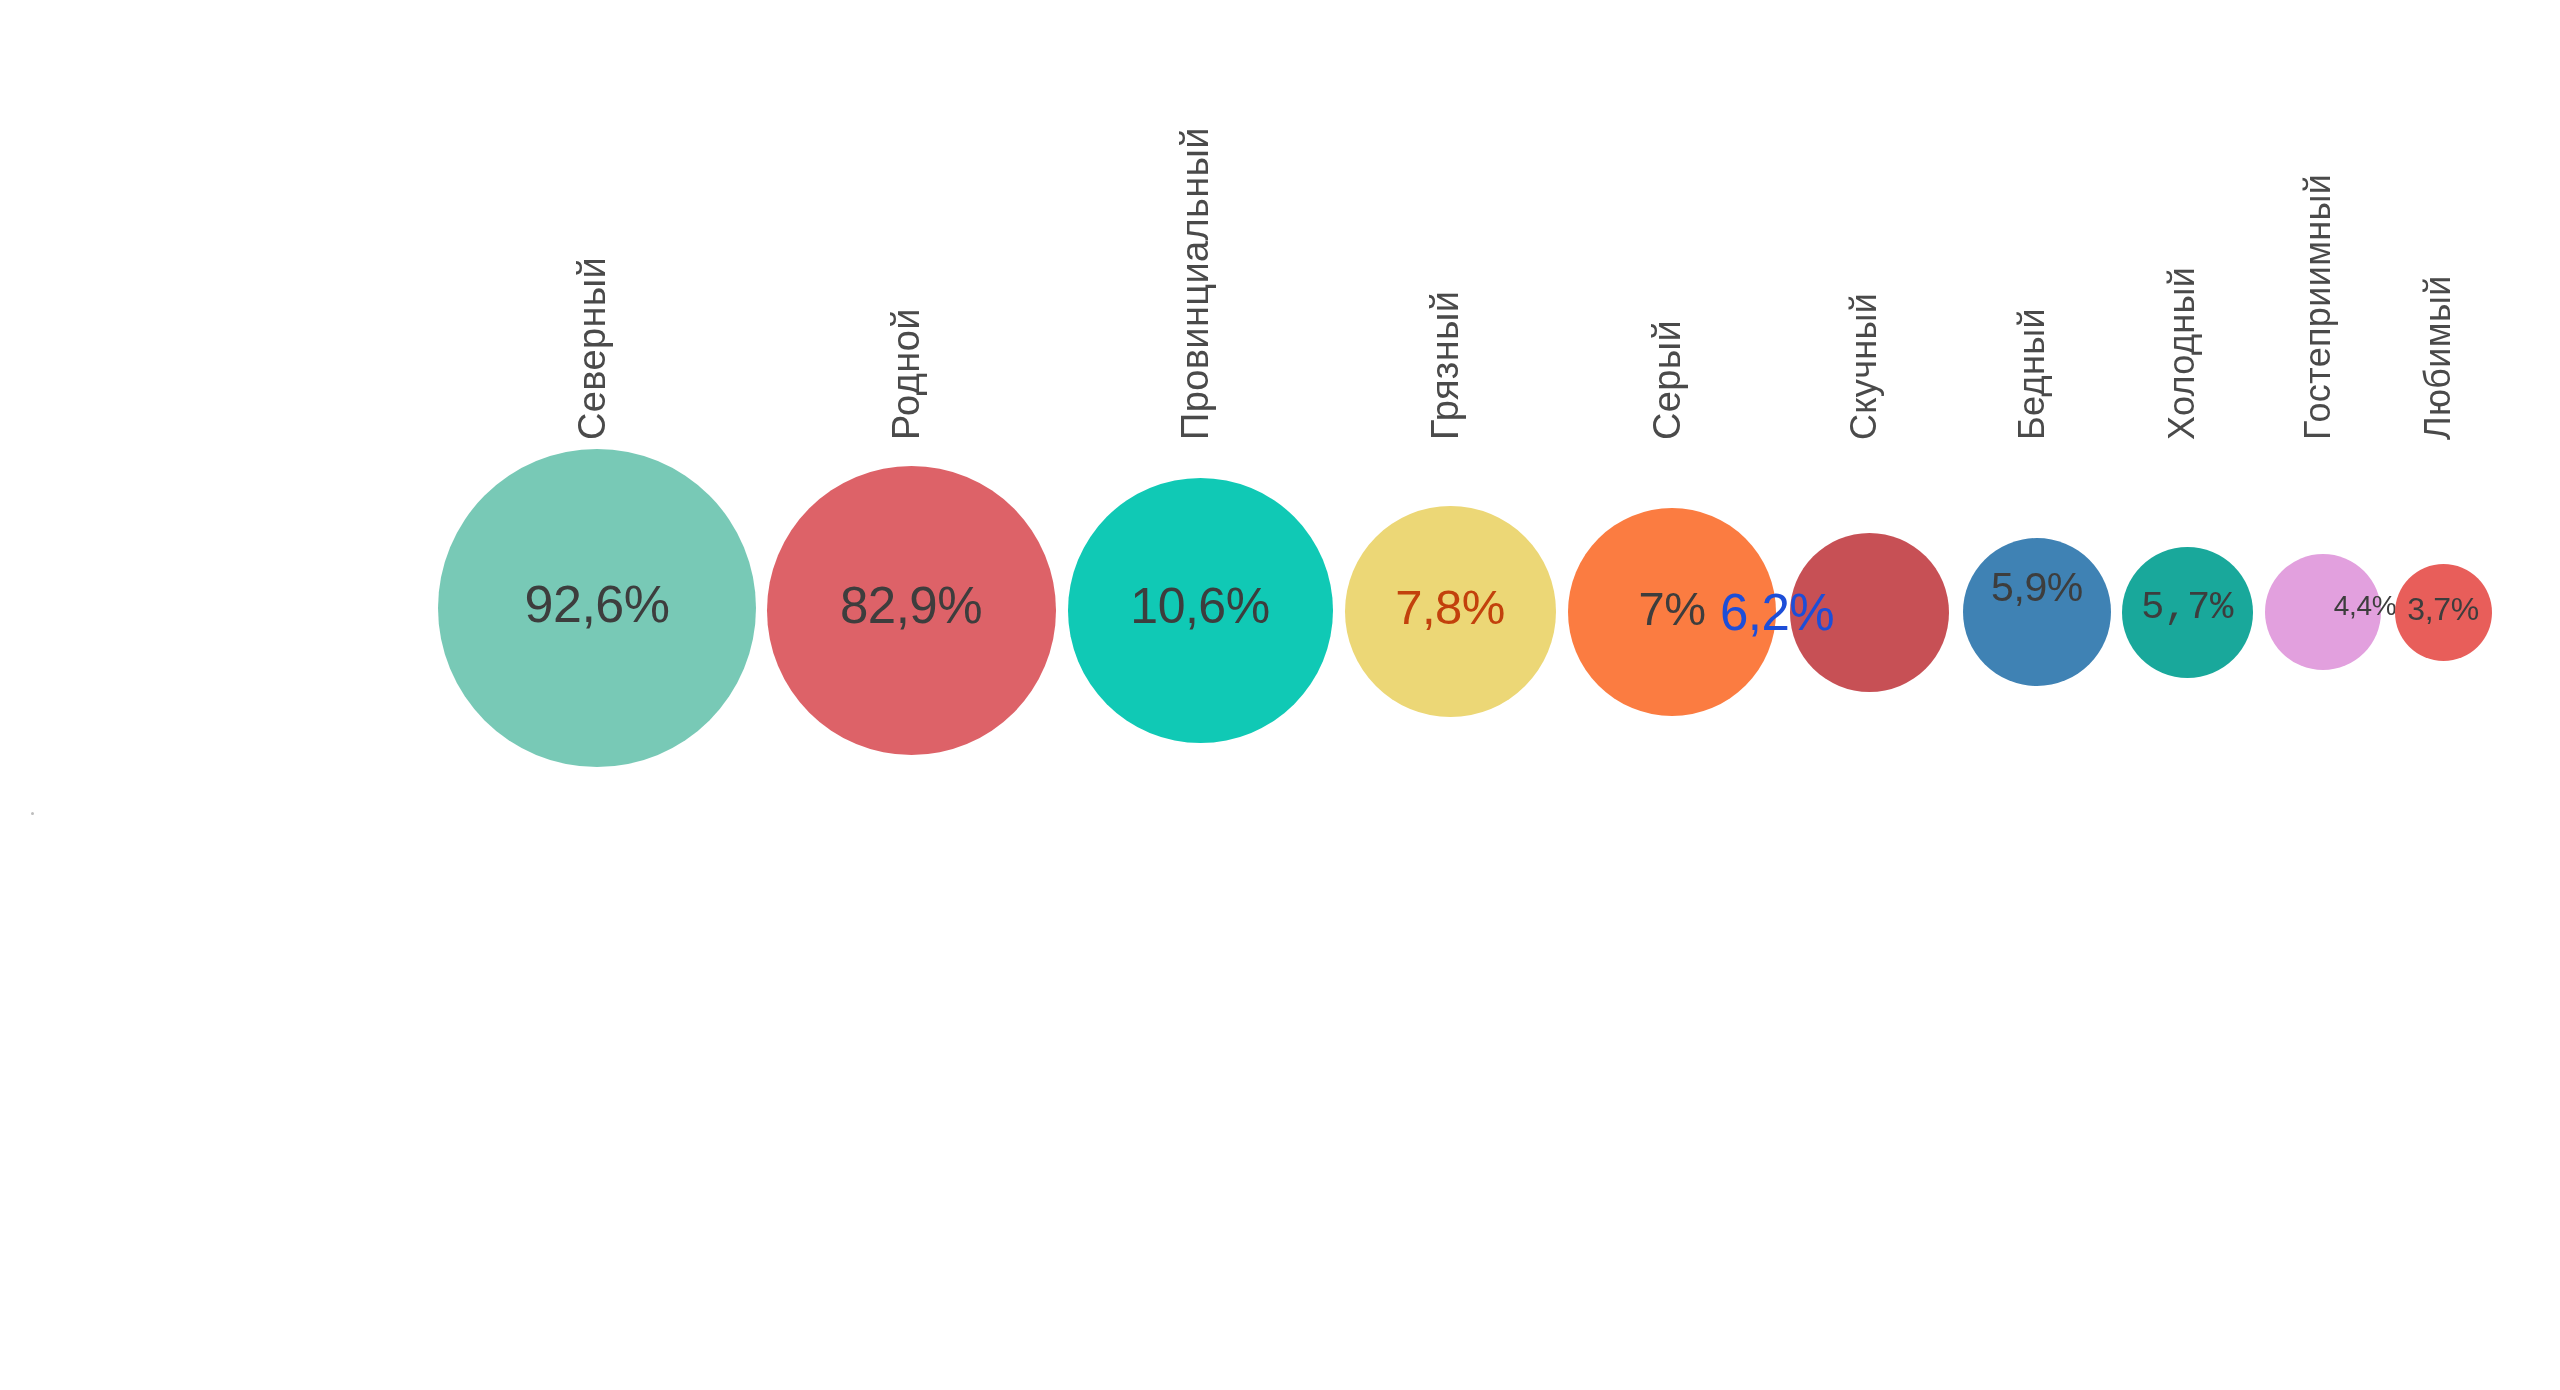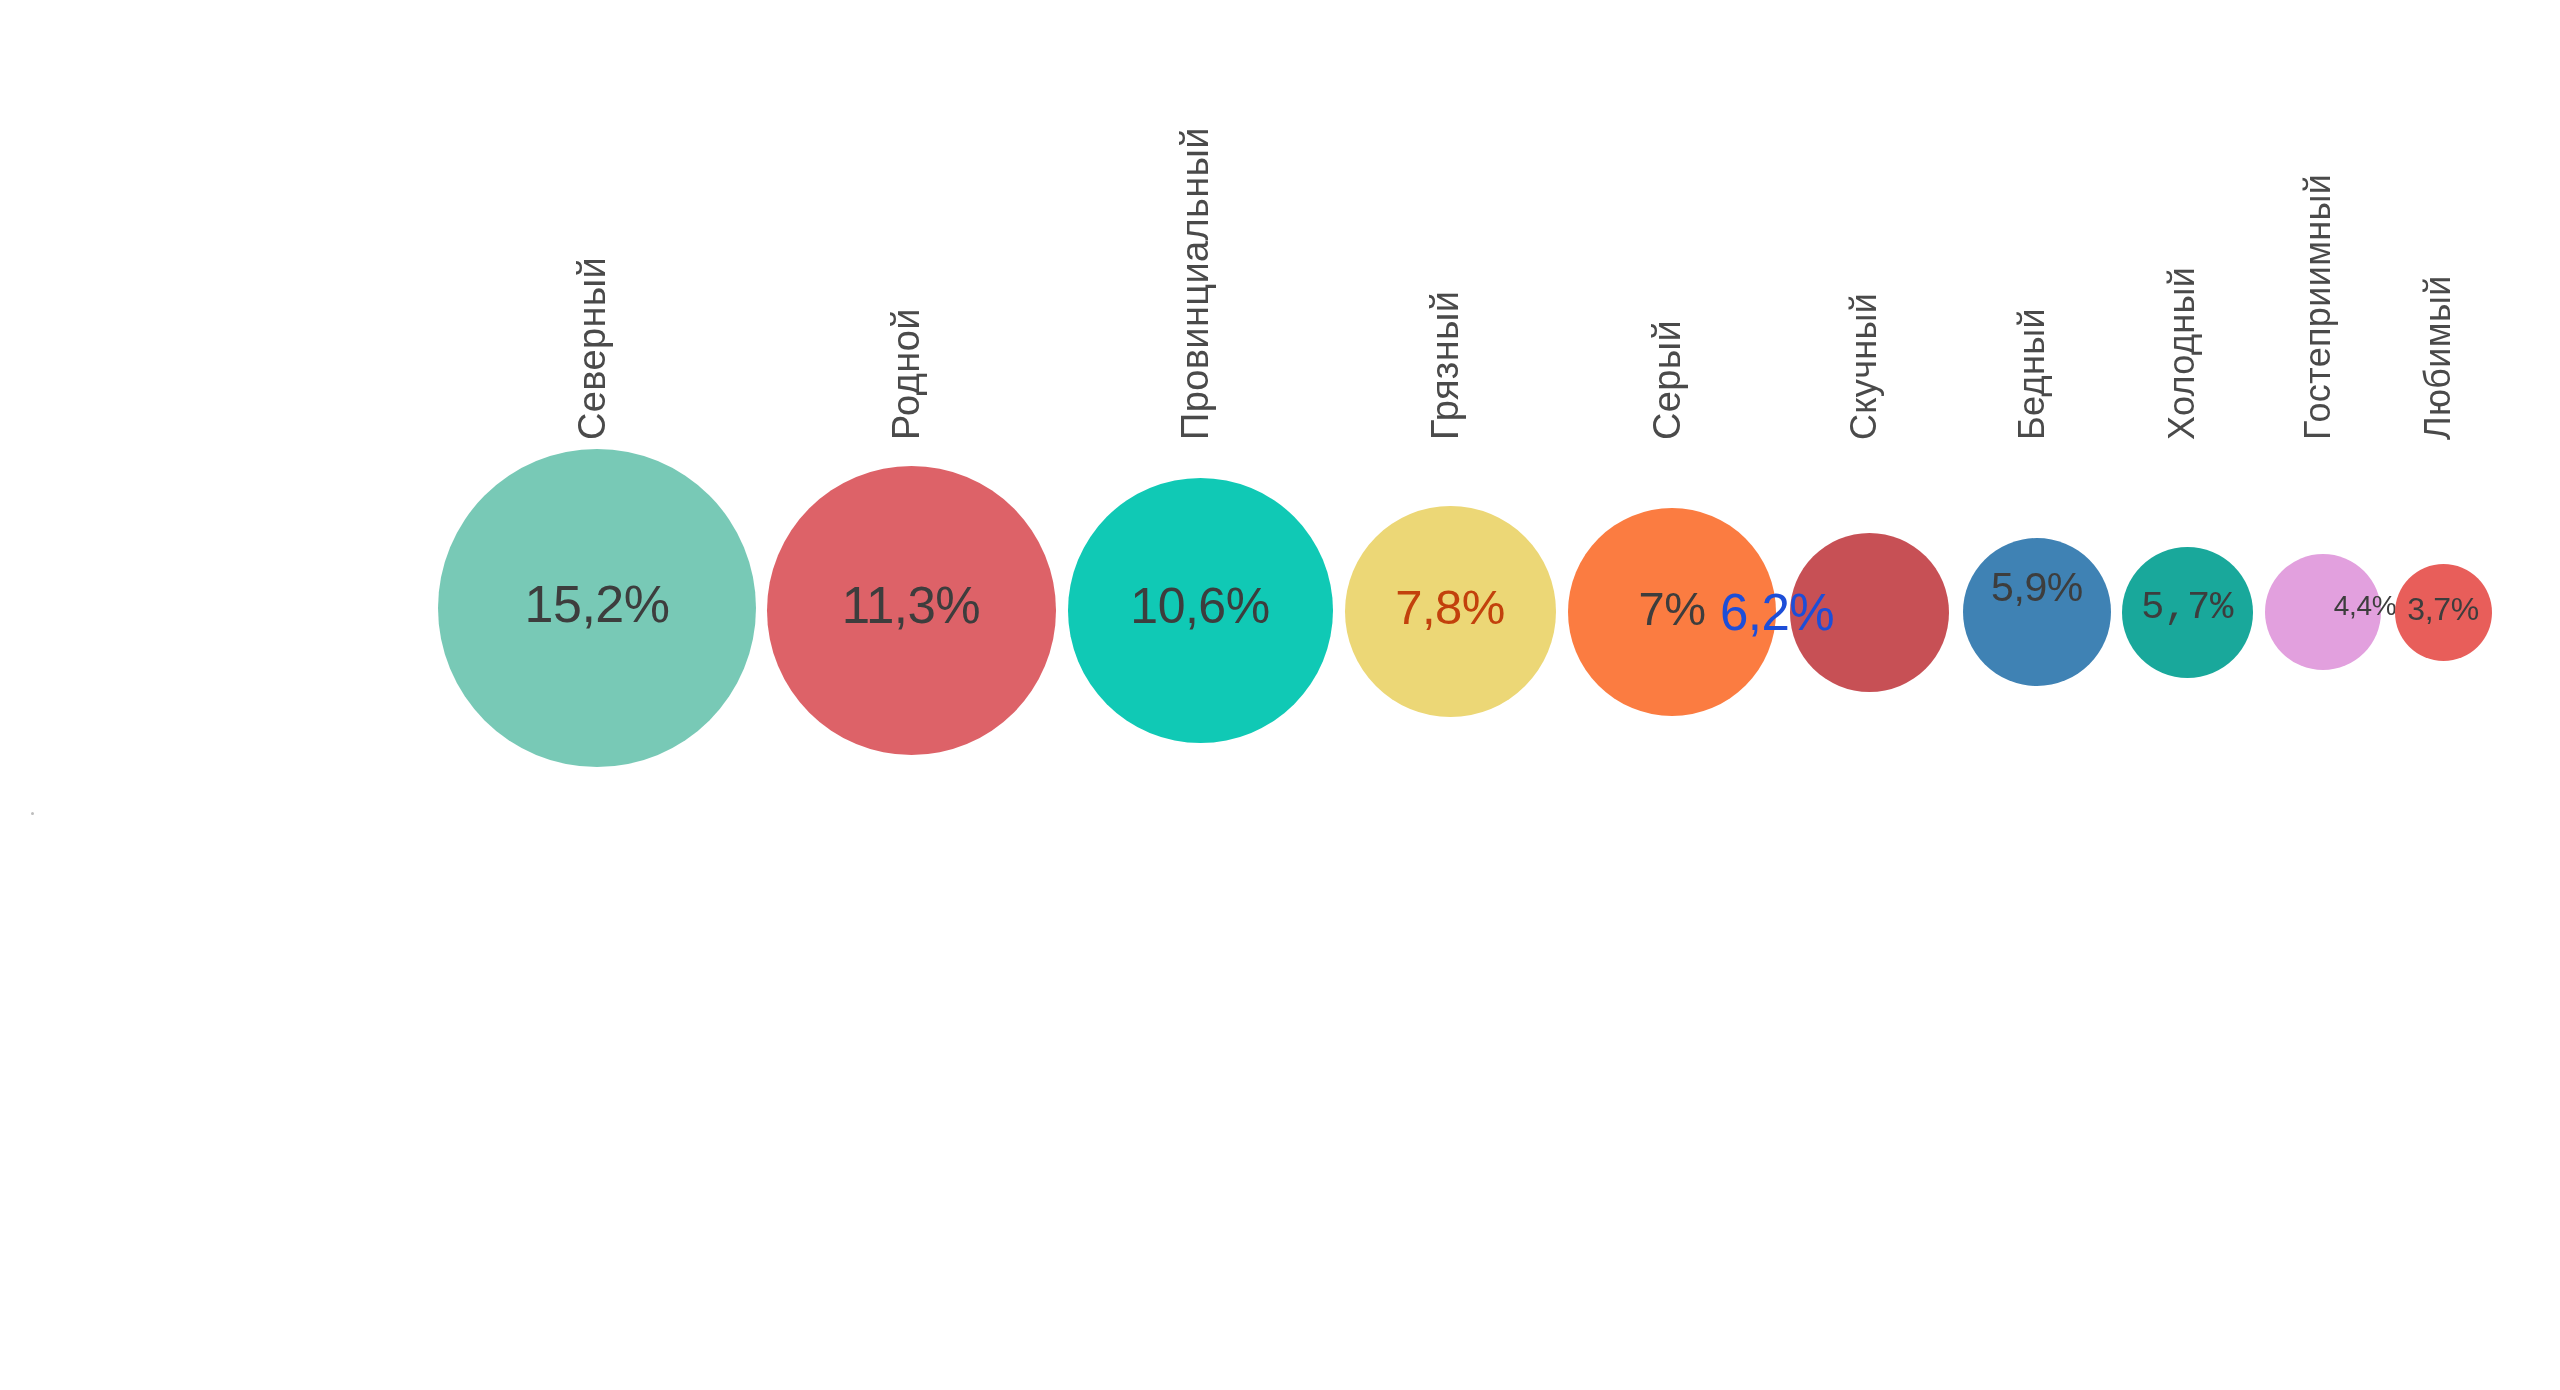--- a/index.html
+++ b/index.html
@@ -62,26 +62,26 @@
     border-radius: 50%;
   }
 </style>
 </head>
 <body>
 
 <div id="canvas">
   <div class="plot-area" id="plot-area">
       <div class="bubble-group">
         <div class="bubble" style="left: 438px; top: 449px; width: 318px; height: 318px; background: rgb(120, 201, 182);"></div>
-        <div class="bubble-value" style="font-size: 52px; left: 397px; top: 577.84px; width: 400px; color: rgb(61, 61, 61);">15,2%</div>
+        <div class="bubble-value" style="font-size: 52px; left: 397px; top: 577.84px; width: 400px; color: rgb(61, 61, 61);">92,6%</div>
         <div class="cat-label" style="font-size: 38px; left: 610.68px; top: 402px; color: rgb(74, 74, 74);">Северный</div>
       </div>
       <div class="bubble-group">
         <div class="bubble" style="left: 766.5px; top: 465.5px; width: 289px; height: 289px; background: rgb(221, 98, 104);"></div>
-        <div class="bubble-value" style="font-size: 51px; left: 711px; top: 580.42px; width: 400px; color: rgb(61, 61, 61);">11,3%</div>
+        <div class="bubble-value" style="font-size: 51px; left: 711px; top: 580.42px; width: 400px; color: rgb(61, 61, 61);">82,9%</div>
         <div class="cat-label" style="font-size: 38px; left: 924.68px; top: 402px; color: rgb(74, 74, 74);">Родной</div>
       </div>
       <div class="bubble-group">
         <div class="bubble" style="left: 1067.5px; top: 477.5px; width: 265px; height: 265px; background: rgb(16, 201, 181);"></div>
         <div class="bubble-value" style="font-size: 50px; left: 1000px; top: 581px; width: 400px; color: rgb(61, 61, 61);">10,6%</div>
         <div class="cat-label" style="font-size: 38px; left: 1213.68px; top: 402px; color: rgb(74, 74, 74);">Провинциальный</div>
       </div>
       <div class="bubble-group">
         <div class="bubble" style="left: 1344.5px; top: 505.5px; width: 211px; height: 211px; background: rgb(236, 215, 118);"></div>
         <div class="bubble-value" style="font-size: 49px; left: 1250px; top: 582.58px; width: 400px; color: #c2410c;">7,8%</div>

